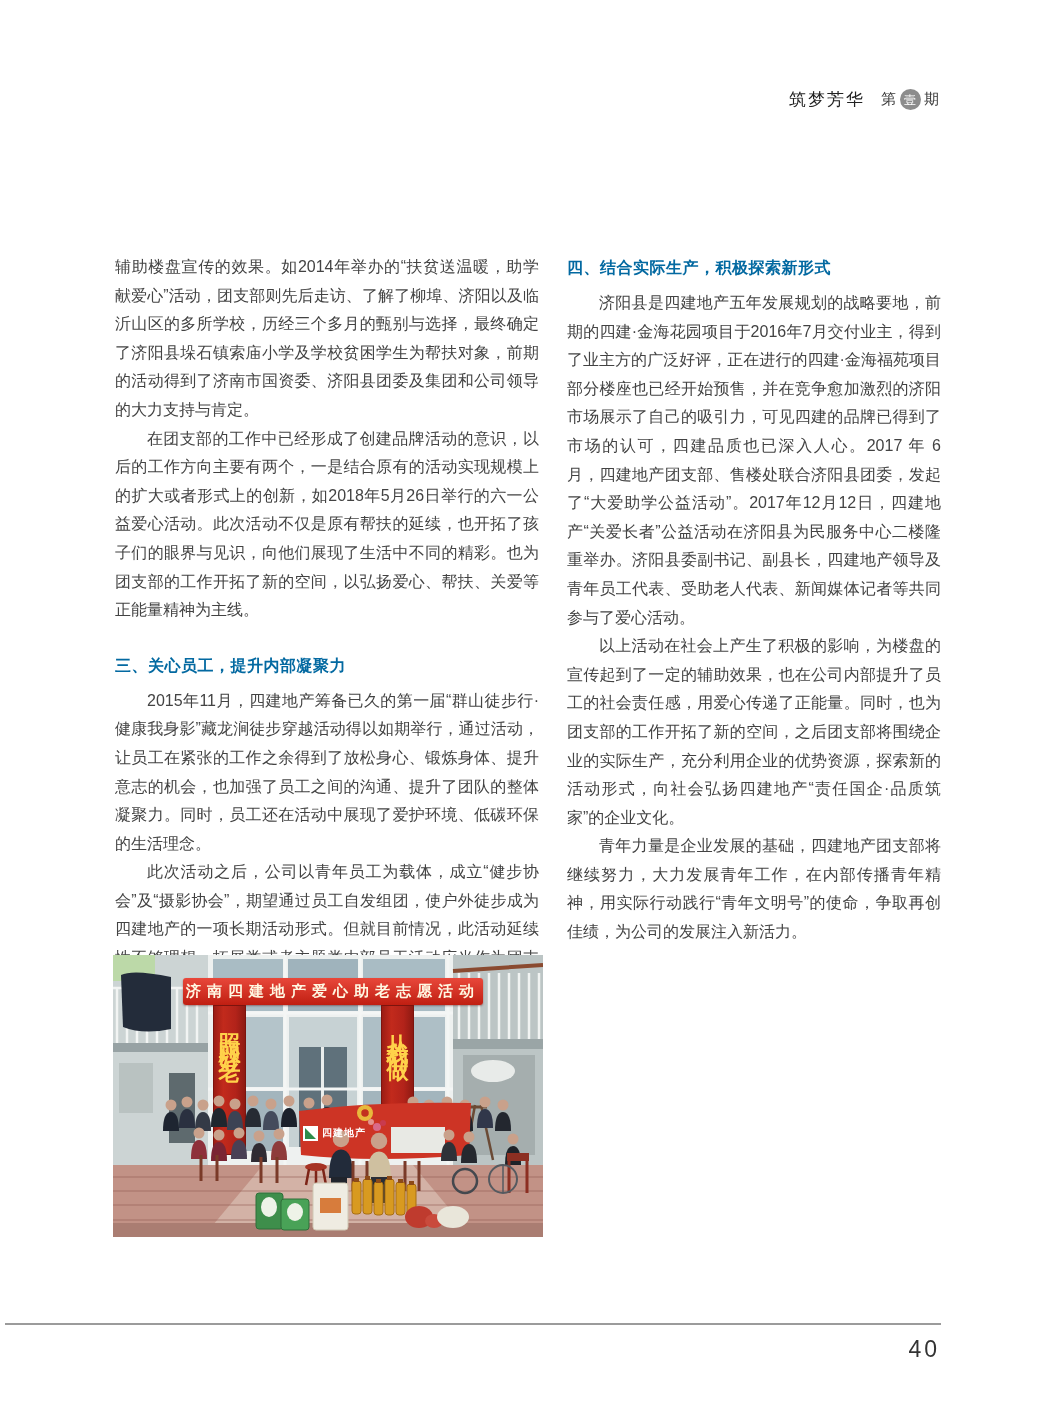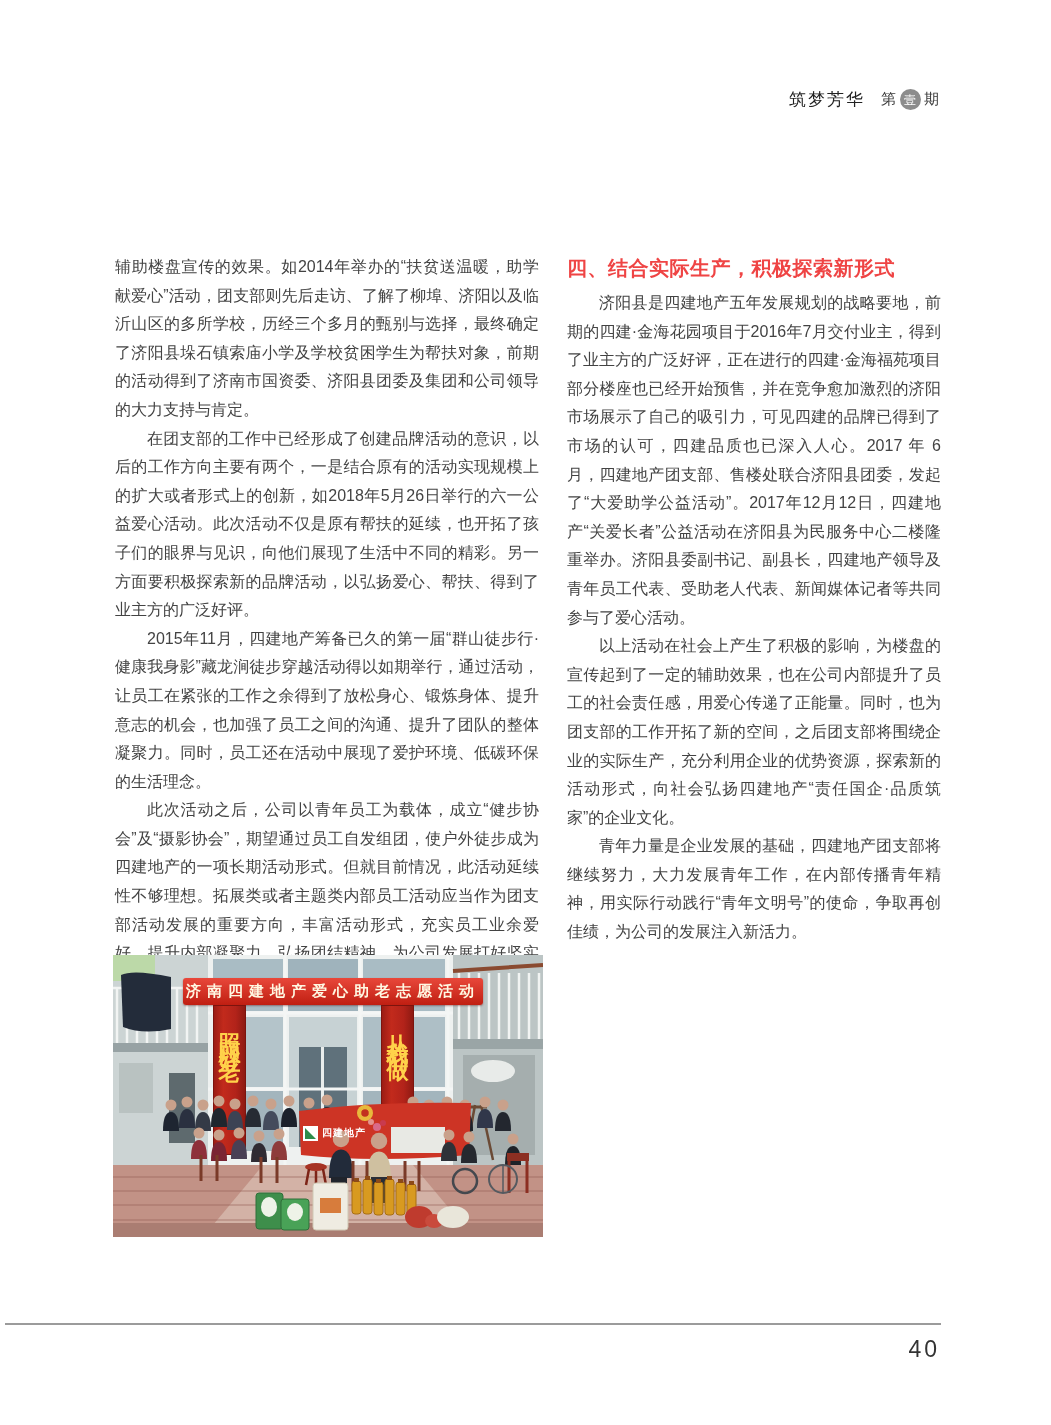--- a/index.html
+++ b/index.html
@@ -26,21 +26,21 @@
   
   .col { position: absolute; top: 253px; }
   .col-left  { left: 115px; width: 424px; }
   .col-right { left: 567px; width: 374px; }
   .col p {
     font-size: 16px; line-height: 28.6px; color: #434343;
     text-align: justify; text-justify: inter-ideograph; text-indent: 2em;
   }
   .col p.flush { text-indent: 0; }
   .col h2 {
-    font-size: 20px; line-height: 30px; font-weight: bold; color: #ef4444;
+    font-size: 16px; line-height: 30px; font-weight: bold; color: #0369a1;
     letter-spacing: 0.5px; margin: 26px 0 6px 0;
   }
   .col-right h2:first-child { margin-top: 0; }
 
   
   figure.photo {
     position: absolute; left: 113px; top: 955px; width: 430px; height: 282px;
     overflow: hidden; background: #d946ef;
   }
   figure.photo svg { position: absolute; left: 0; top: 0; }
@@ -96,21 +96,22 @@
       <span>第</span>
       <span class="issue-seal">
         <span>壹</span>
       </span>
       <span>期</span>
     </span>
   </header>
 
   <div class="col col-left">
     <p class="flush">辅助楼盘宣传的效果。如2014年举办的“扶贫送温暖，助学献爱心”活动，团支部则先后走访、了解了柳埠、济阳以及临沂山区的多所学校，历经三个多月的甄别与选择，最终确定了济阳县垛石镇索庙小学及学校贫困学生为帮扶对象，前期的活动得到了济南市国资委、济阳县团委及集团和公司领导的大力支持与肯定。</p>
-    <p>在团支部的工作中已经形成了创建品牌活动的意识，以后的工作方向主要有两个，一是结合原有的活动实现规模上的扩大或者形式上的创新，如2018年5月26日举行的六一公益爱心活动。此次活动不仅是原有帮扶的延续，也开拓了孩子们的眼界与见识，向他们展现了生活中不同的精彩。另一方面要积极探索新的品牌活动，以弘扬爱心、帮扶、得到了业主方的广泛好评。</p>
+    <p>在团支部的工作中已经形成了创建品牌活动的意识，以后的工作方向主要有两个，一是结合原有的活动实现规模上的扩大或者形式上的创新，如2018年5月26日举行的六一公益爱心活动。此次活动不仅是原有帮扶的延续，也开拓了孩子们的眼界与见识，向他们展现了生活中不同的精彩。也为团支部的工作开拓了新的空间，以弘扬爱心、帮扶、关爱等正能量精神为主线。</p>
+    <h2>三、关心员工，提升内部凝聚力</h2>
     <p>2015年11月，四建地产筹备已久的第一届“群山徒步行· 健康我身影”藏龙涧徒步穿越活动得以如期举行，通过活动，让员工在紧张的工作之余得到了放松身心、锻炼身体、提升意志的机会，也加强了员工之间的沟通、提升了团队的整体凝聚力。同时，员工还在活动中展现了爱护环境、低碳环保的生活理念。</p>
     <p>此次活动之后，公司以青年员工为载体，成立“健步协会”及“摄影协会”，期望通过员工自发组团，使户外徒步成为四建地产的一项长期活动形式。但就目前情况，此活动延续性不够理想。拓展类或者主题类内部员工活动应当作为团支部活动发展的重要方向，丰富活动形式，充实员工业余爱好，提升内部凝聚力，弘扬团结精神，为公司发展打好坚实基础。</p>
   </div>
 
   <div class="col col-right">
     <h2>四、结合实际生产，积极探索新形式</h2>
     <p>济阳县是四建地产五年发展规划的战略要地，前期的四建·金海花园项目于2016年7月交付业主，得到了业主方的广泛好评，正在进行的四建·金海福苑项目部分楼座也已经开始预售，并在竞争愈加激烈的济阳市场展示了自己的吸引力，可见四建的品牌已得到了市场的认可，四建品质也已深入人心。2017 年 6 月，四建地产团支部、售楼处联合济阳县团委，发起了“大爱助学公益活动”。2017年12月12日，四建地产“关爱长者”公益活动在济阳县为民服务中心二楼隆重举办。济阳县委副书记、副县长，四建地产领导及青年员工代表、受助老人代表、新闻媒体记者等共同参与了爱心活动。</p>
     <p>以上活动在社会上产生了积极的影响，为楼盘的宣传起到了一定的辅助效果，也在公司内部提升了员工的社会责任感，用爱心传递了正能量。同时，也为团支部的工作开拓了新的空间，之后团支部将围绕企业的实际生产，充分利用企业的优势资源，探索新的活动形式，向社会弘扬四建地产“责任国企·品质筑家”的企业文化。</p>
     <p>青年力量是企业发展的基础，四建地产团支部将继续努力，大力发展青年工作，在内部传播青年精神，用实际行动践行“青年文明号”的使命，争取再创佳绩，为公司的发展注入新活力。</p>
   </div>

